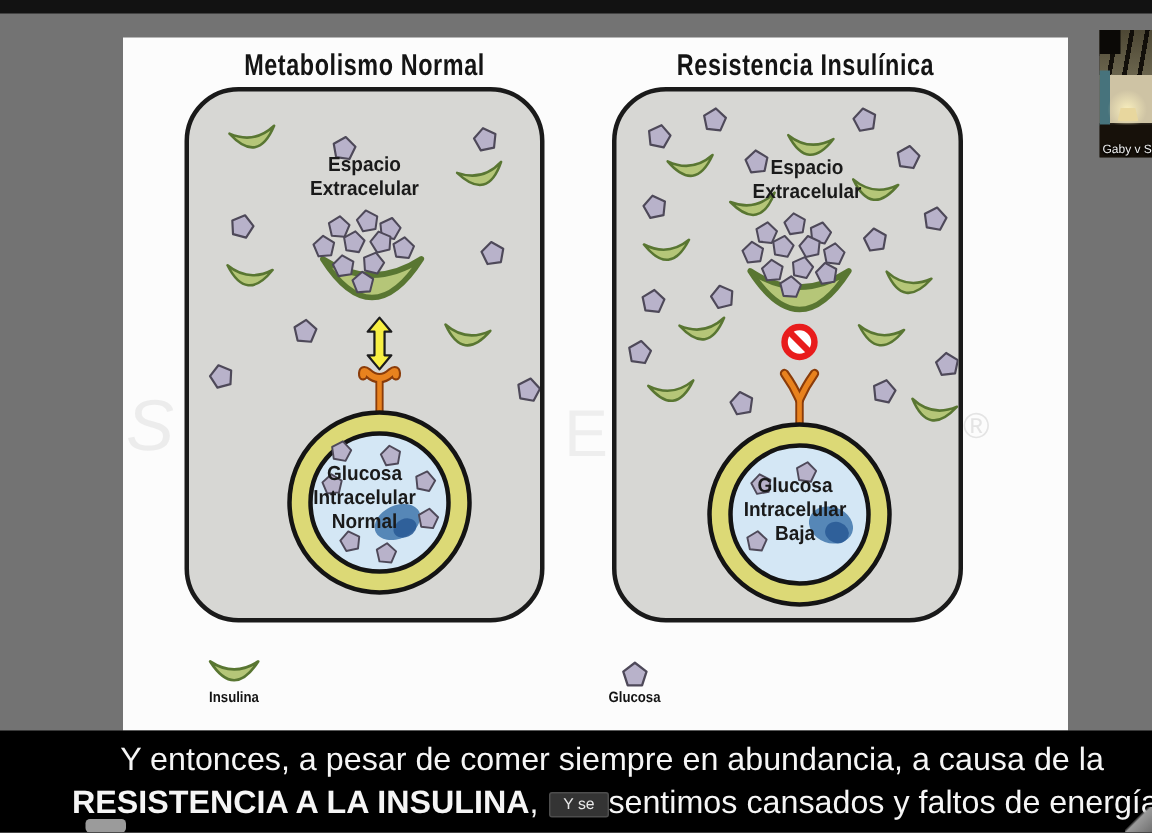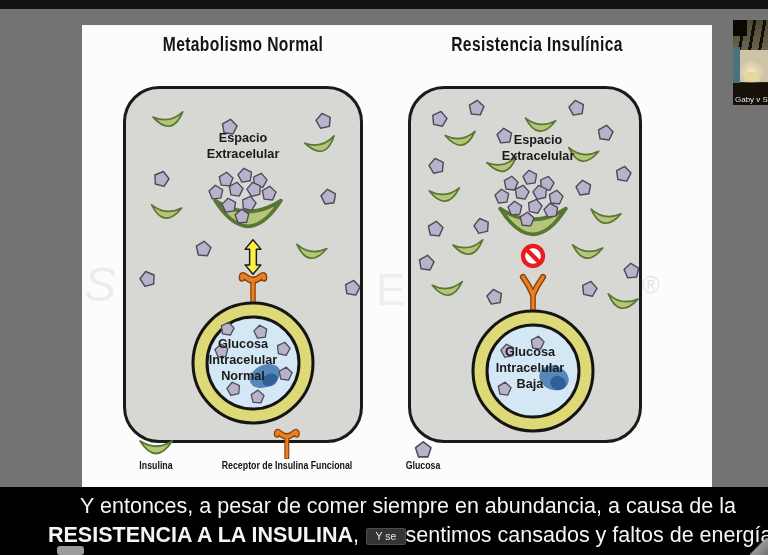--- a/index.html
+++ b/index.html
@@ -9,21 +9,21 @@
   html,body{margin:0;padding:0;background:#000;}
   .stage{position:relative;width:768px;height:555px;background:#737373;overflow:hidden;
          font-family:Liberation Sans, sans-serif;}
   .topbar{position:absolute;left:0;top:0;width:768px;height:9px;background:#121212;}
   .slide{position:absolute;left:82px;top:25px;width:630px;height:462px;background:#fcfcfc;}
   .title{position:absolute;top:8px;height:24px;color:#141414;font-size:20px;font-weight:600;
          text-align:center;transform:scaleX(.78);letter-spacing:.5px;white-space:nowrap;}
   .title-left{left:41px;width:240px;}
   .title-right{left:330px;width:250px;}
   .panel{position:absolute;top:33px;height:357px;background:#d7d7d4;border:3px solid #1a1a1a;
-         border-radius:36px;box-sizing:border-box;margin-top:28px;}
+         border-radius:36px;box-sizing:border-box;}
   .panel-left{left:41px;width:240px;}
   .panel-right{left:326px;width:234px;}
   .panel svg.shapes{position:absolute;left:0;top:0;}
   .region-label{position:absolute;width:100%;text-align:center;color:#1a1a1a;
                 font-weight:bold;font-size:13.5px;line-height:16px;transform:scaleX(.94);}
   .cell-label{position:absolute;width:100%;text-align:center;color:#1a1a1a;
               font-weight:bold;font-size:13.5px;line-height:16px;transform:scaleX(.94);}
   .legend-item{position:absolute;top:401px;transform:translateX(-50%);text-align:left;}
   .li-iconwrap{height:33px;display:flex;align-items:flex-end;justify-content:center;}
   .li-label{margin-top:1px;font-size:10px;font-weight:bold;color:#141414;white-space:nowrap;
@@ -209,28 +209,20 @@
     </div>
 
     <div class="legend-item" style="left:74px;">
       <div class="li-iconwrap">
           <svg width="36" height="22" viewBox="0 0 36 22">
             <use href="#sym-cres" y="1" width="36" height="20"></use>
           </svg>
         </div>
       <div class="li-label">Insulina</div>
     </div>
-    <div class="legend-item" style="left:205px;">
-      <div class="li-iconwrap">
-          <svg width="30" height="31" viewBox="0 0 44 56">
-            <use href="#sym-rt" width="44" height="56"></use>
-          </svg>
-        </div>
-      <div class="li-label">Receptor de Insulina Funcional</div>
-    </div>
     <div class="legend-item" style="left:341px;">
       <div class="li-iconwrap">
           <svg width="18" height="19" viewBox="0 0 20 20">
             <use href="#sym-pent" width="20" height="20"></use>
           </svg>
         </div>
       <div class="li-label">Glucosa</div>
     </div>
 
     <div class="watermark" style="left:2px;top:232px;font-size:48px;opacity:.10;font-style:italic;">S</div>

